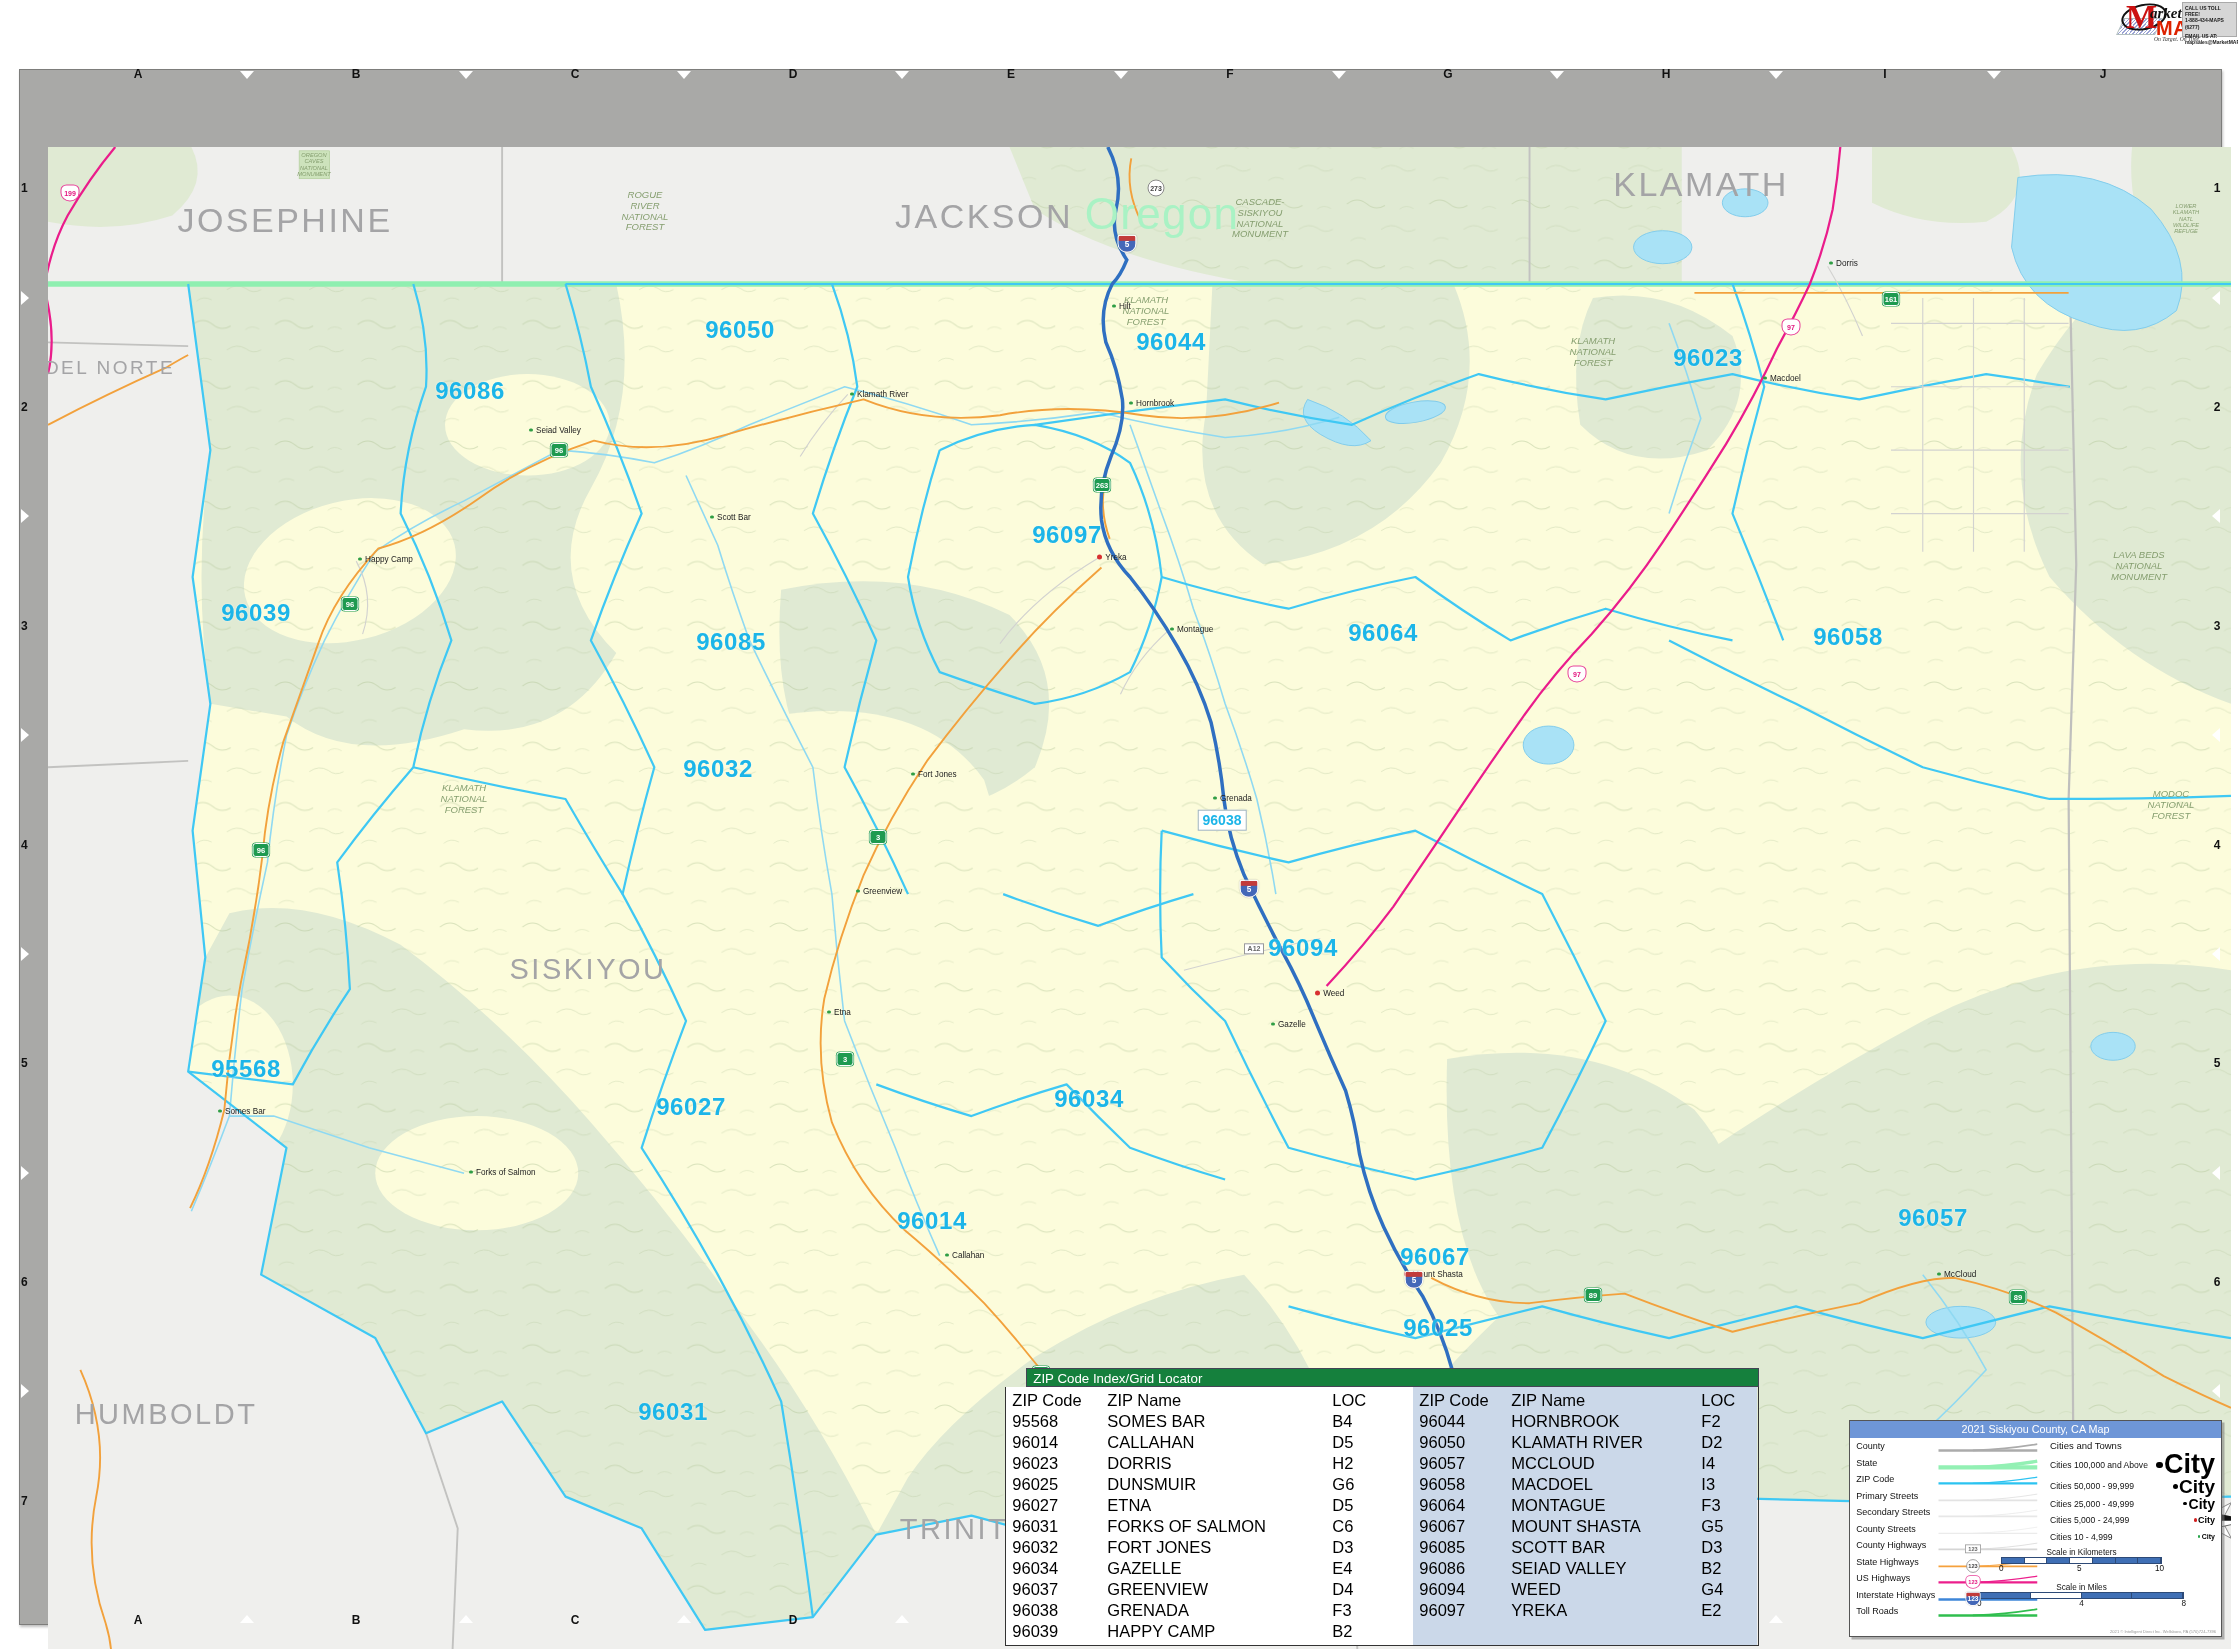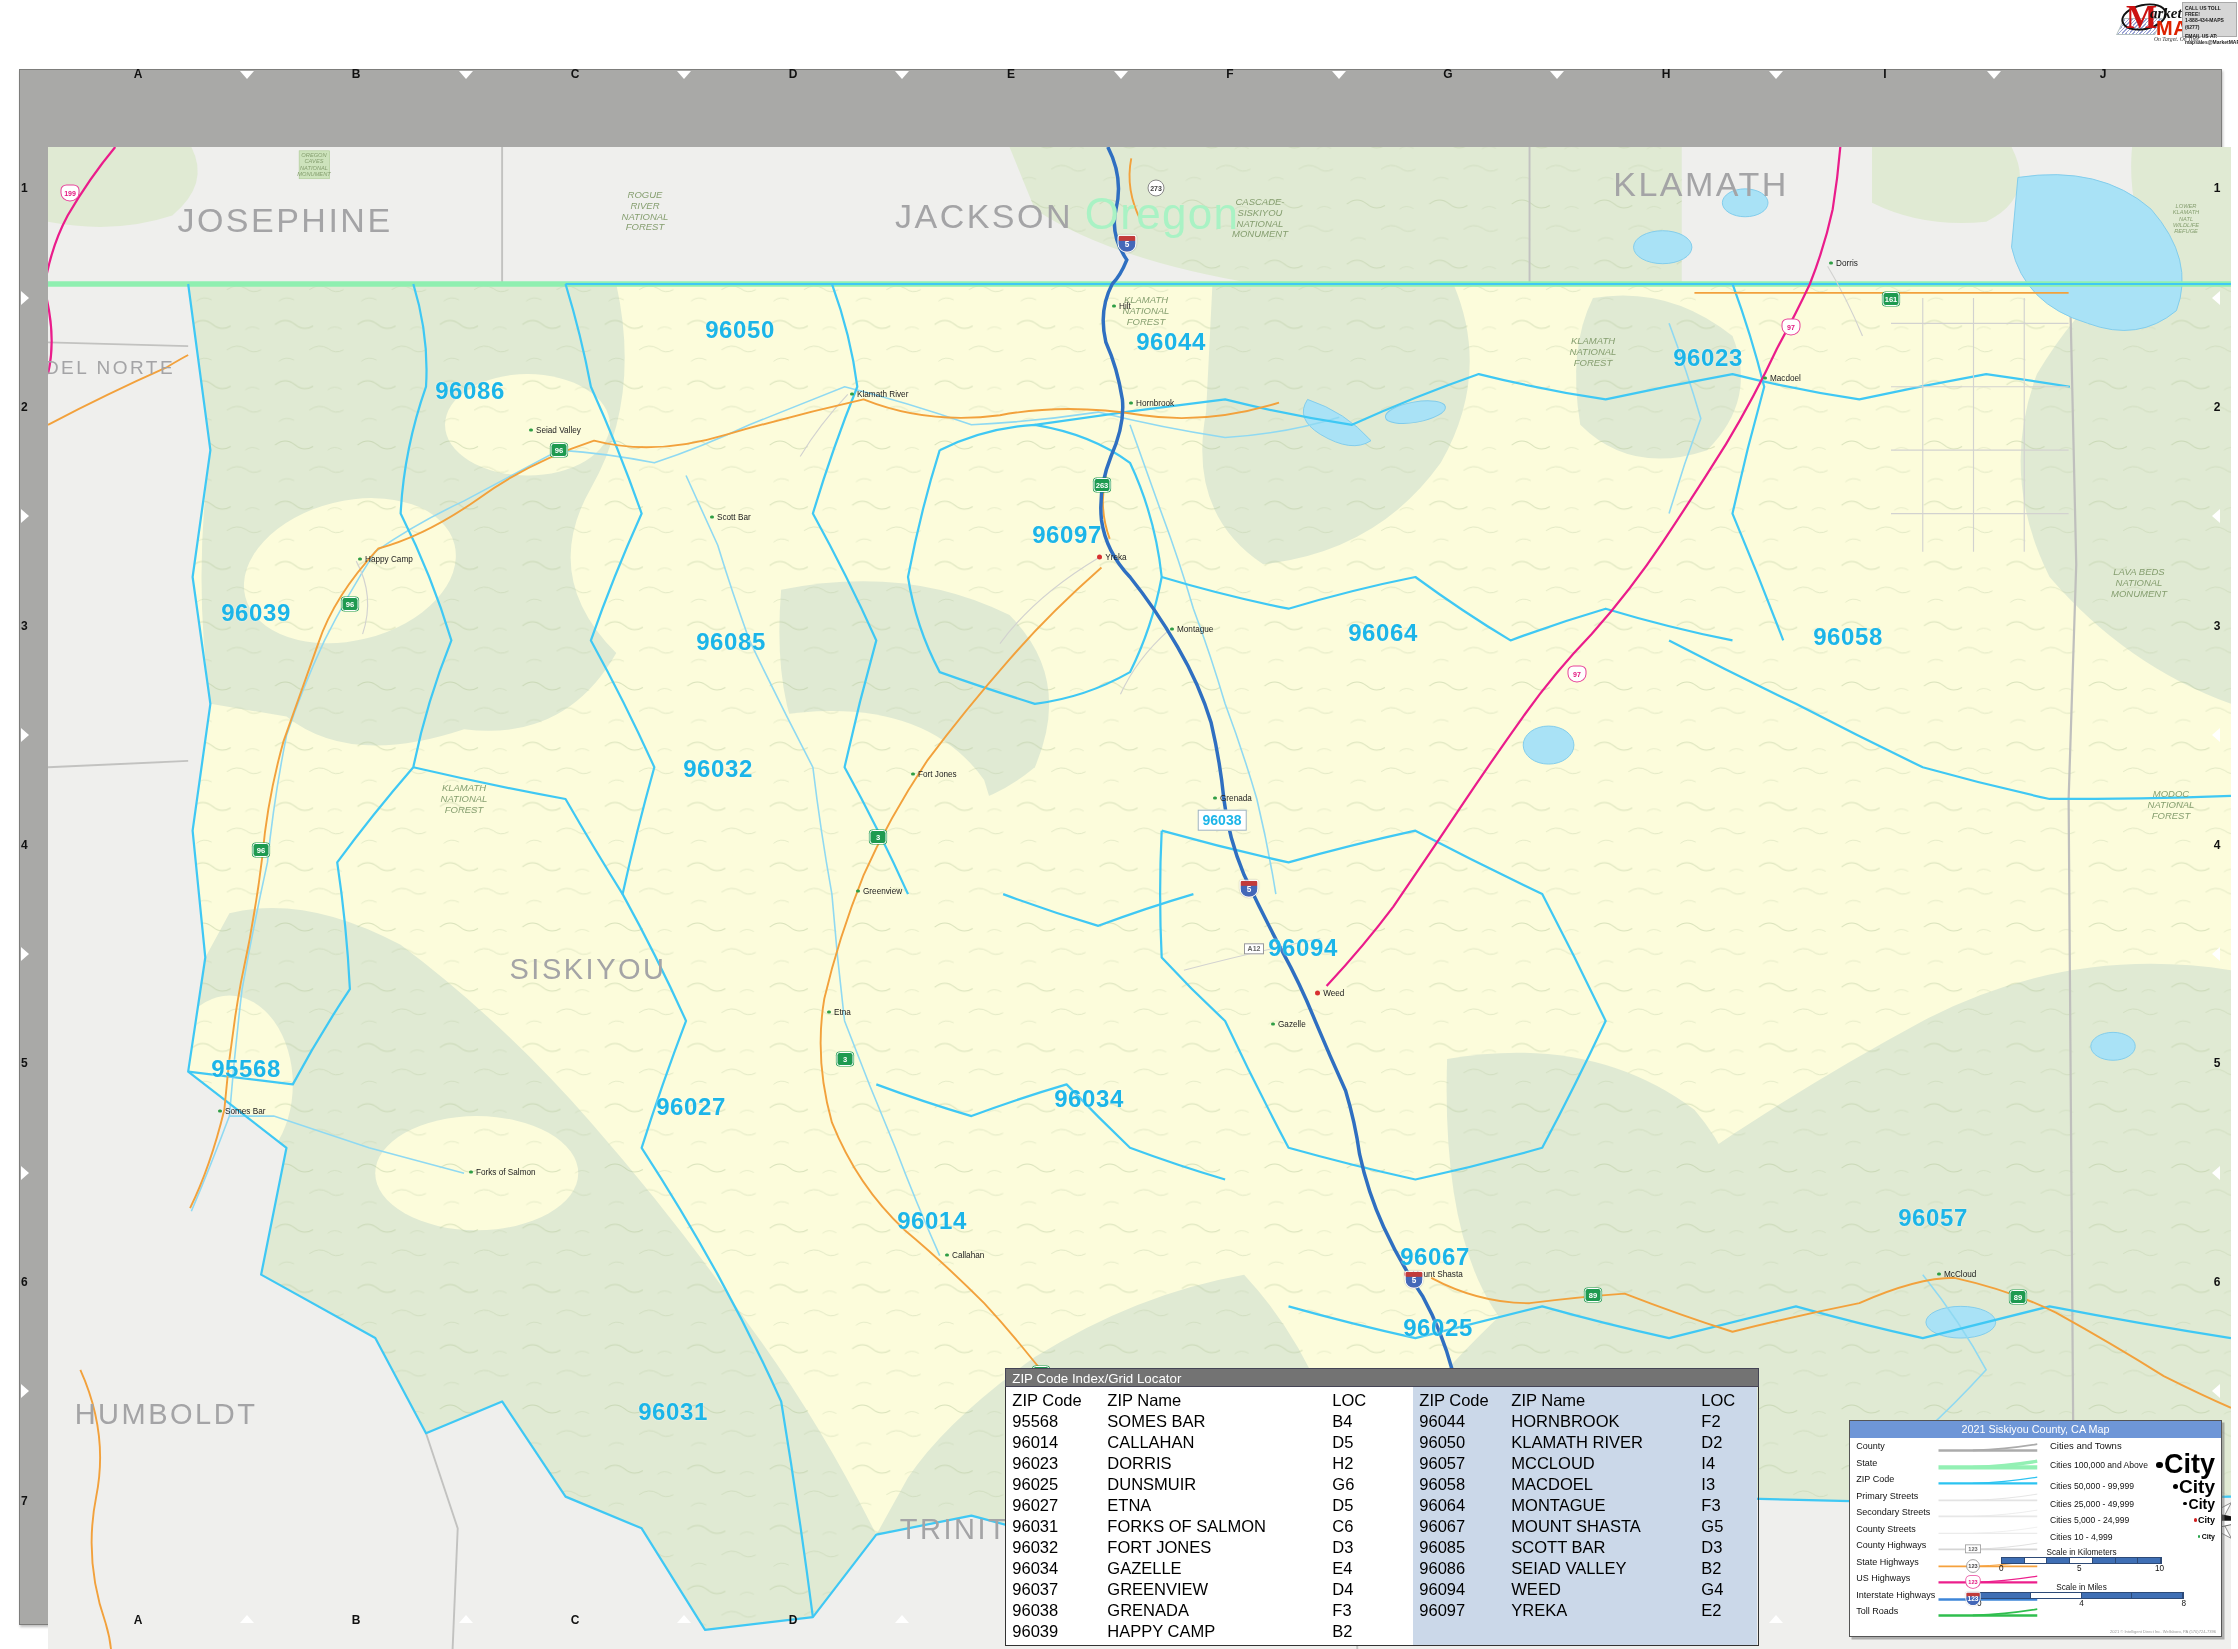--- a/index.html
+++ b/index.html
@@ -44,21 +44,21 @@
       font-weight:bold;z-index:4;box-sizing:border-box;}
   .sh-green{width:17px;height:14px;background:#1E9A50;color:#fff;border:0.6px solid #fff;border-radius:3.2px;font-size:7.6px;box-shadow:0 0 0 0.6px #1E9A50;}
   .sh-circle{width:17px;height:17px;background:#fff;color:#444;border:1.3px solid #8a8a8a;border-radius:50%;font-size:7px;}
   .sh-box{width:20px;height:11.4px;background:#fff;color:#666;border:0.6px solid #999;font-size:7px;}
   .sh-us{width:19px;height:17px;background:#fff;color:#E3157F;border:1.3px solid #E8429A;border-radius:35% 35% 55% 55%;font-size:7px;}
   .sh-i5{width:19px;height:18.4px;color:#fff;border:1.3px solid #fff;border-radius:15% 15% 55% 55%;font-size:8.2px;
       background:linear-gradient(#C23B3B 0 31%,#4468B8 31% 100%);box-shadow:0 0 1.3px rgba(0,0,0,.4);}
 
   
   .ztable{position:absolute;left:1005px;top:1368px;width:754px;height:278px;z-index:6;font-family:"Liberation Sans",sans-serif;}
-  .ztable .zhead{height:19px;background:#737373;color:#fff;font-size:13.3px;line-height:19px;padding-left:6.3px;border:0.6px solid #445;box-sizing:border-box;}
+  .ztable .zhead{height:19px;background:#15803d;color:#fff;font-size:13.3px;line-height:19px;padding-left:6.3px;border:0.6px solid #445;box-sizing:border-box;margin-left:21px;}
   .ztable .zbody{position:absolute;left:0;top:19px;right:0;bottom:0;border:1.3px solid #333;border-top:none;box-sizing:border-box;display:flex;}
   .zpanel{height:100%;box-sizing:border-box;padding:2.5px 0 0 6.3px;}
   .zpanel.p1{width:407px;background:#fff;}
   .zpanel.p2{width:344px;background:#CBD8E9;}
   .zrow{display:flex;height:21px;align-items:center;font-size:16.5px;color:#000;}
   .zrow .c1{width:95px;}
   .zrow .c2{width:225px;}
   .zrow .c3{width:57px;}
   .zpanel.p2 .zrow .c1{width:92px;}
   .zpanel.p2 .zrow .c2{width:190px;}
@@ -293,21 +293,21 @@
 FOREST</div>
           <div class="lbl forest" style="left: 416px; top: 652px; position: absolute;">KLAMATH
 NATIONAL
 FOREST</div>
           <div class="lbl forest" style="left: 1545px; top: 205px; position: absolute;">KLAMATH
 NATIONAL
 FOREST</div>
           <div class="lbl forest" style="left: 1590px; top: 1299px; position: absolute;">SHASTA-TRINITY
 NATIONAL
 FOREST</div>
-          <div class="lbl forest" style="left: 2091px; top: 436px; position: absolute;">LAVA BEDS
+          <div class="lbl forest" style="left: 2091px; top: 419px; position: absolute;">LAVA BEDS
 NATIONAL
 MONUMENT</div>
           <div class="lbl forest" style="left: 2123px; top: 658px; position: absolute;">MODOC
 NATIONAL
 FOREST</div>
           <div class="lbl forest" style="left: 2138px; top: 72px; position: absolute; font-size: 5.7px; line-height: 6.3px;">LOWER
 KLAMATH
 NATL
 WILDLIFE
 REFUGE</div>

